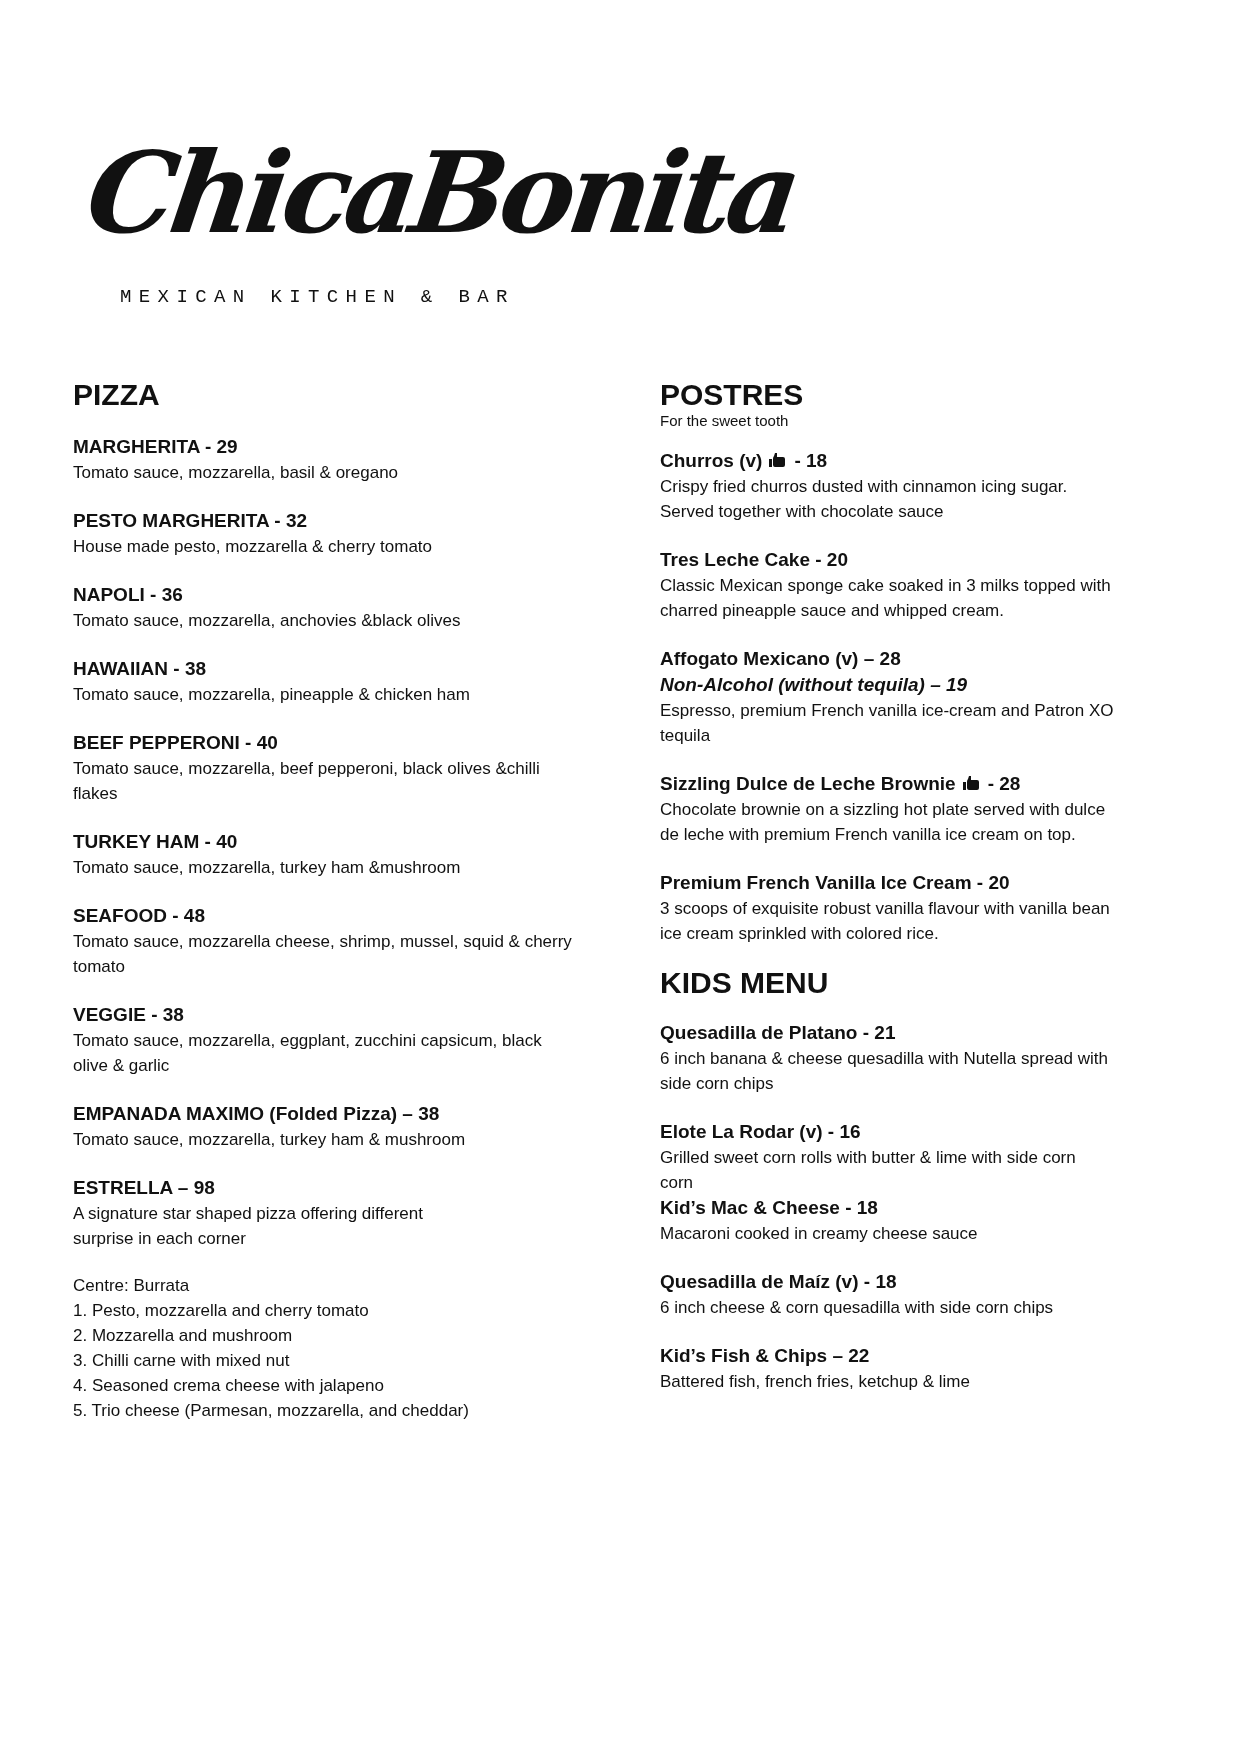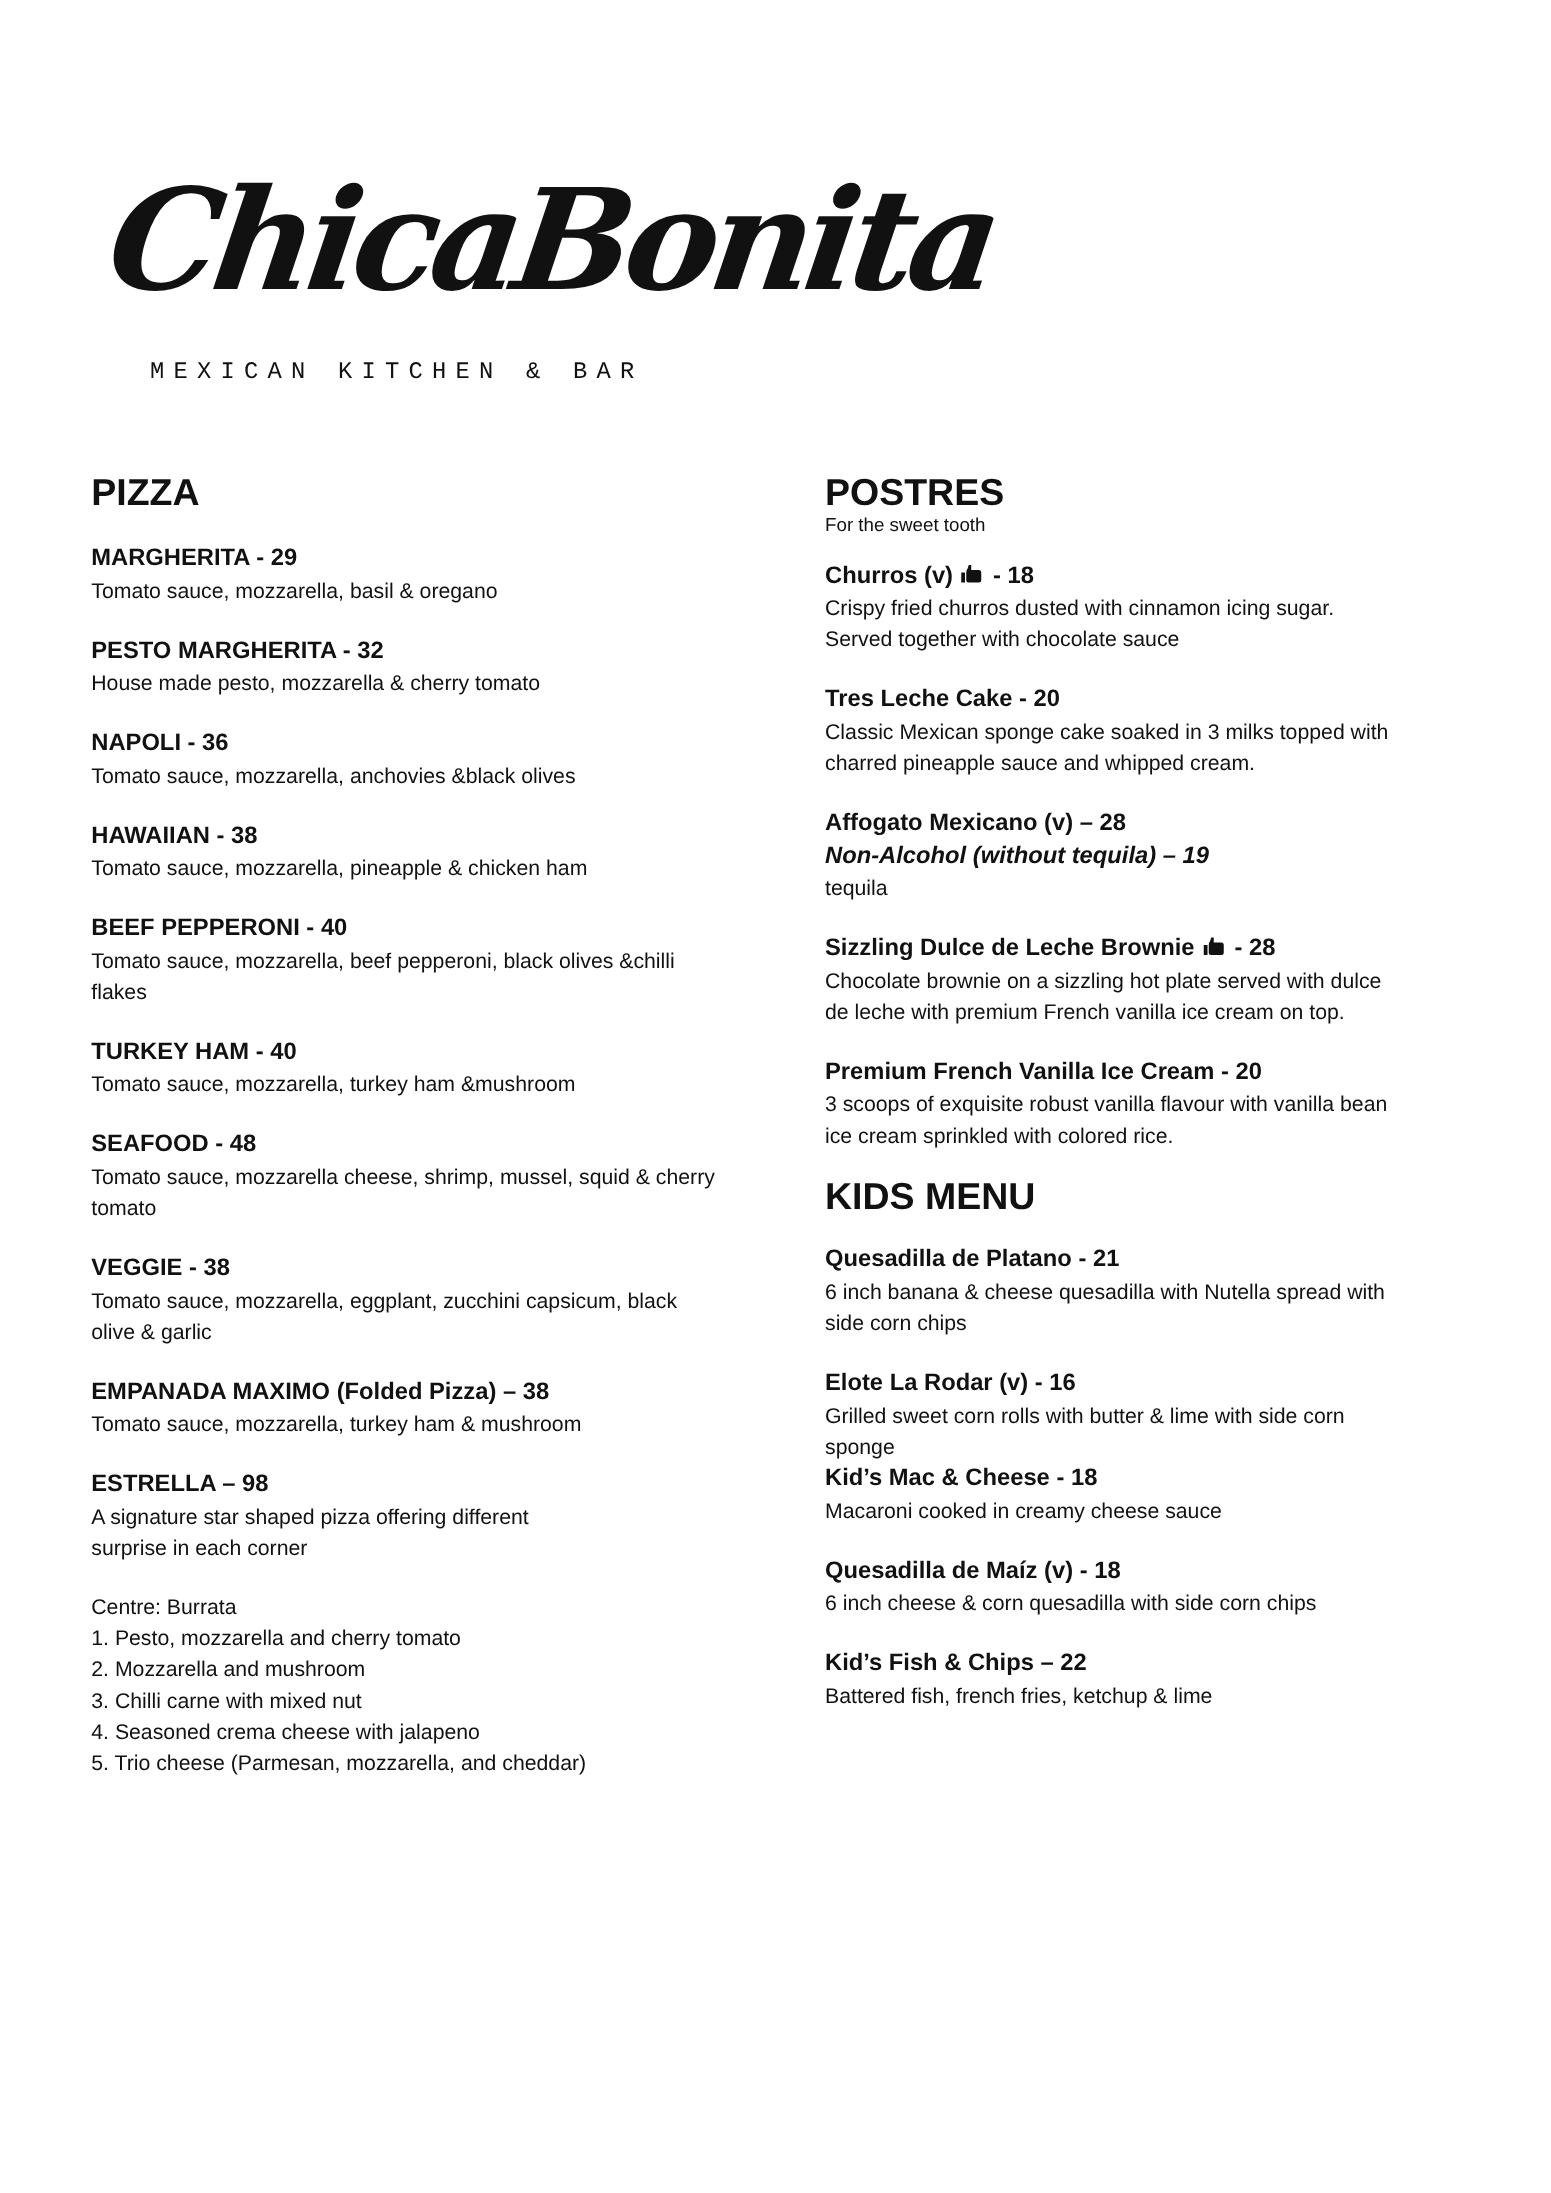--- a/index.html
+++ b/index.html
@@ -110,20 +110,21 @@
     <p class="item-desc">Served together with chocolate sauce</p>
   </div>
   <div class="item">
     <p class="item-name">Tres Leche Cake - 20</p>
     <p class="item-desc">Classic Mexican sponge cake soaked in 3 milks topped with</p>
     <p class="item-desc">charred pineapple sauce and whipped cream.</p>
   </div>
   <div class="item">
     <p class="item-name">Affogato Mexicano (v) – 28</p>
     <p class="item-alt">Non-Alcohol (without tequila) – 19</p>
+    <p class="item-desc">Espresso, premium French vanilla ice-cream and Patron XO</p>
     <p class="item-desc">tequila</p>
   </div>
   <div class="item">
     <p class="item-name">
       <span>Sizzling Dulce de Leche Brownie</span><span class="thumb"><svg viewBox="0 0 18 16" width="18" height="16">
             <path d="M7 1 L9 1 L9 5 L15 5 Q17 5 17 7 L17 13 Q17 15 15 15 L7 15 Q5 15 5 13 L5 7 Q5 5 6 4 Z M1 7 L4 7 L4 15 L1 15 Z" fill="#111"></path>
           </svg></span><span>- 28</span>
     </p>
     <p class="item-desc">Chocolate brownie on a sizzling hot plate served with dulce</p>
     <p class="item-desc">de leche with premium French vanilla ice cream on top.</p>
@@ -137,21 +138,21 @@
   <div style="margin-top:22px">
     <h2 class="sec-title">KIDS MENU</h2>
     <div class="item" style="margin-top:22px">
       <p class="item-name">Quesadilla de Platano - 21</p>
       <p class="item-desc">6 inch banana &amp; cheese quesadilla with Nutella spread with</p>
       <p class="item-desc">side corn chips</p>
     </div>
     <div class="item">
       <p class="item-name">Elote La Rodar (v) - 16</p>
       <p class="item-desc">Grilled sweet corn rolls with butter &amp; lime with side corn</p>
-      <p class="item-desc">sponge</p>
+      <p class="item-desc">corn</p>
     </div>
     <div class="item tight">
       <p class="item-name">Kid’s Mac &amp; Cheese - 18</p>
       <p class="item-desc">Macaroni cooked in creamy cheese sauce</p>
     </div>
     <div class="item">
       <p class="item-name">Quesadilla de Maíz (v) - 18</p>
       <p class="item-desc">6 inch cheese &amp; corn quesadilla with side corn chips</p>
     </div>
     <div class="item">

